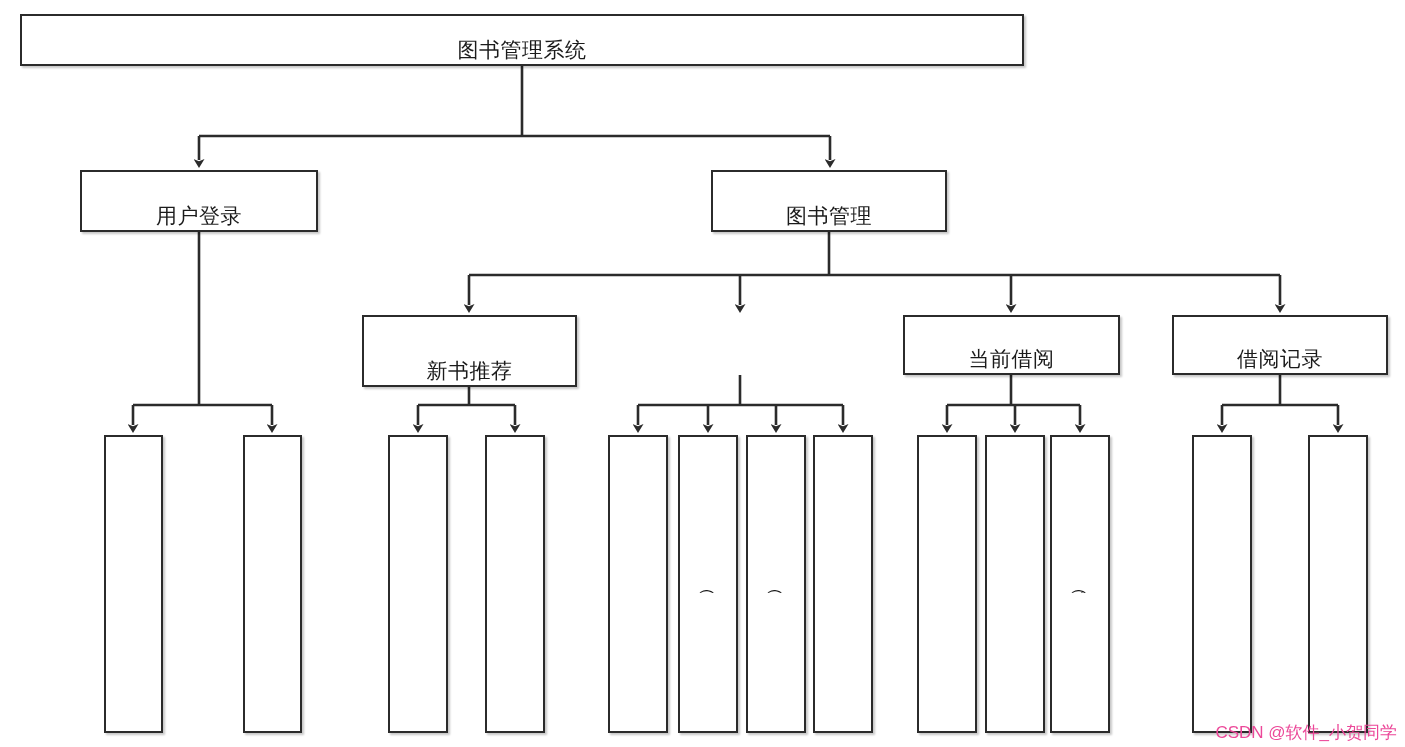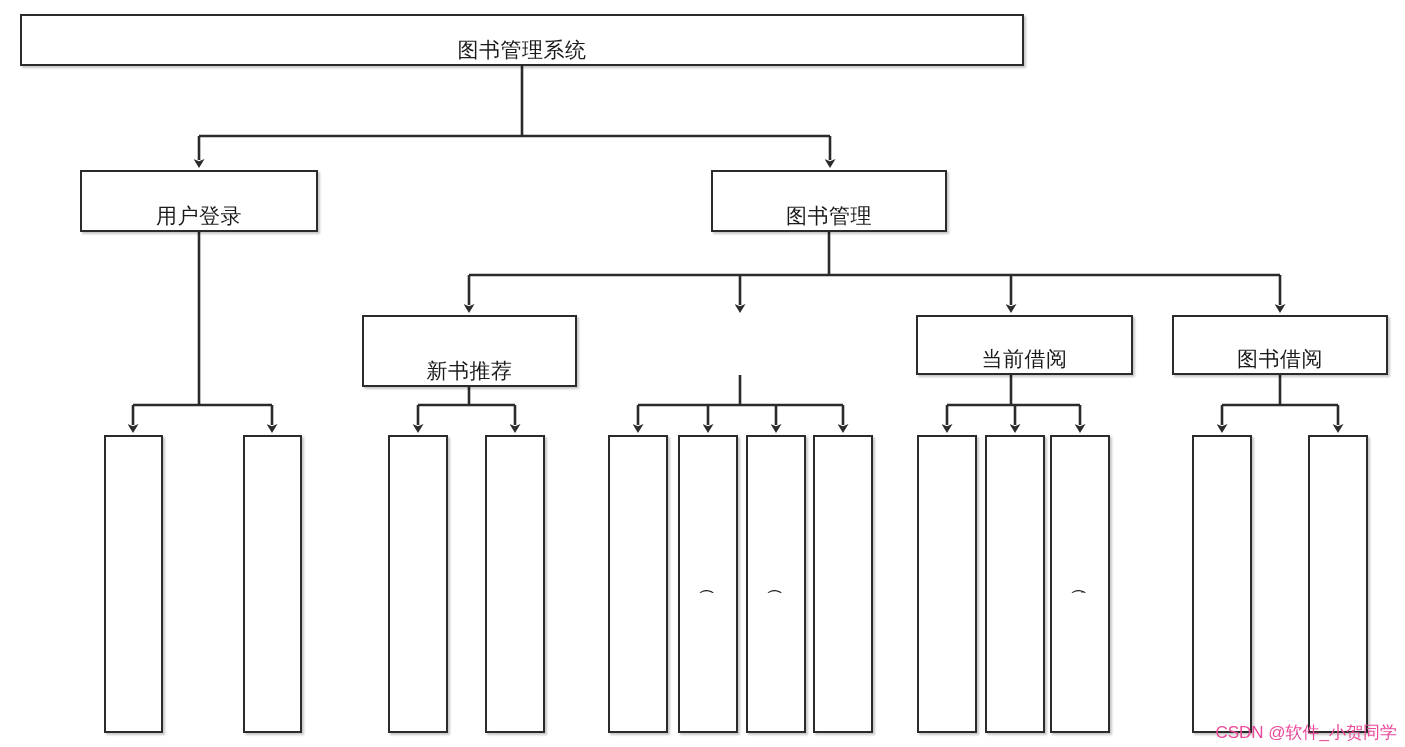--- a/index.html
+++ b/index.html
@@ -132,25 +132,25 @@
   <div class="node horiz" style="left: 80px; top: 170px; width: 238px; height: 62px;">
     <span class="lbl">用户登录</span>
   </div>
   <div class="node horiz" style="left: 711px; top: 170px; width: 236px; height: 62px;">
     <span class="lbl">图书管理</span>
   </div>
 
   <div class="node horiz" style="left: 362px; top: 315px; width: 215px; height: 72px;">
     <span class="lbl">新书推荐</span>
   </div>
-  <div class="node horiz" style="left: 903px; top: 315px; width: 217px; height: 60px; margin-left: 13px;">
+  <div class="node horiz" style="left: 903px; top: 315px; width: 217px; height: 60px;">
     <span class="lbl">当前借阅</span>
   </div>
   <div class="node horiz" style="left: 1172px; top: 315px; width: 216px; height: 60px;">
-    <span class="lbl">图书借阅</span>
+    <span class="lbl">借阅记录</span>
   </div>
 
   <div class="node vert" style="left: 104px; top: 435px; width: 59px; height: 298px;">
     <span class="lbl">用户登录</span>
   </div>
   <div class="node vert" style="left: 243px; top: 435px; width: 59px; height: 298px;">
     <span class="lbl">注销登录</span>
   </div>
 
   <div class="node vert" style="left: 388px; top: 435px; width: 60px; height: 298px;">

